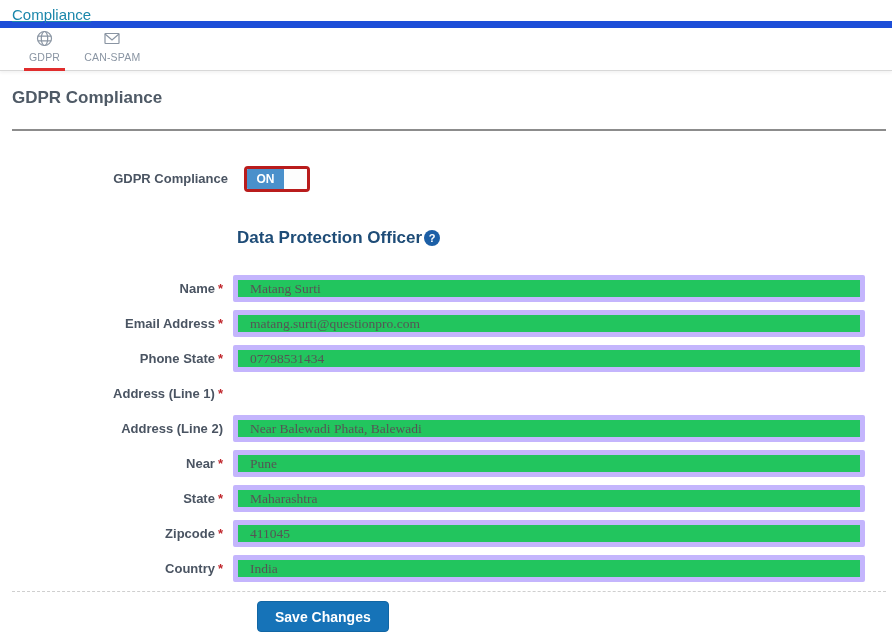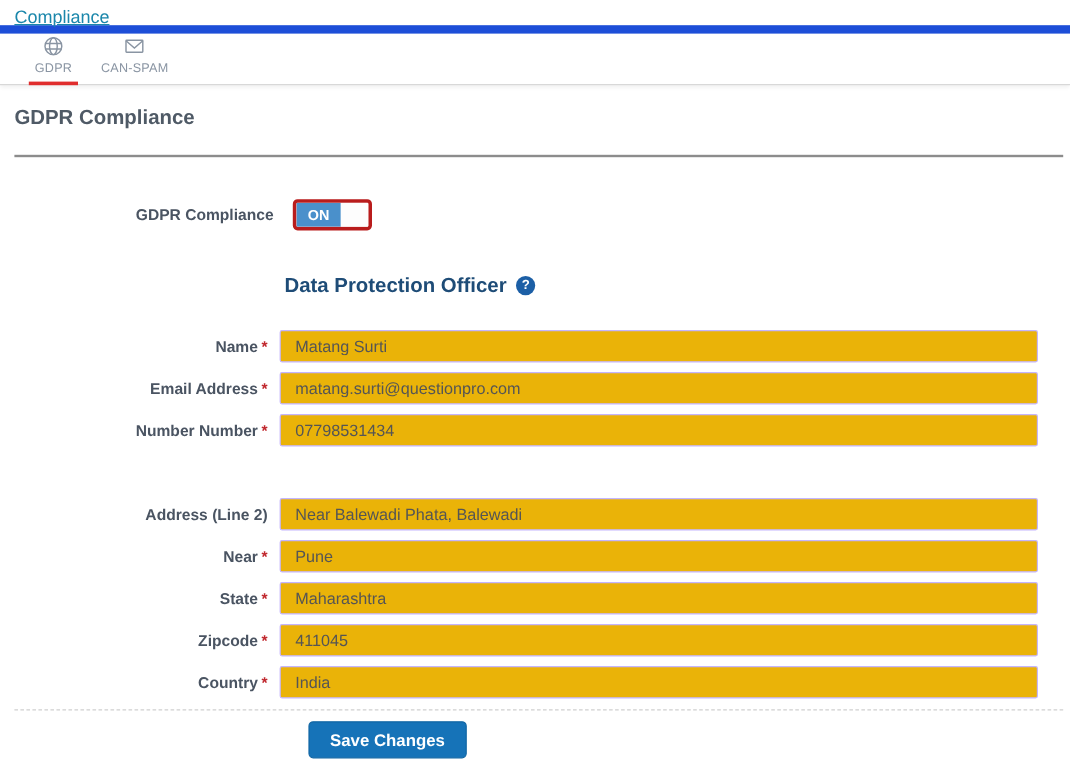--- a/index.html
+++ b/index.html
@@ -37,31 +37,31 @@
   .title-rule{border:0;border-top:2px solid #8c8c8c;margin:21px 6px 0 12px;}
   
   .toggle-row{margin-top:34px;display:flex;align-items:center;height:27px;}
   .toggle-label{width:228px;text-align:right;font-size:13px;font-weight:bold;color:var(--label-slate);}
   .switch{margin-left:16px;width:66px;height:26px;border:3px solid #b91c1c;border-radius:4px;
     display:flex;overflow:hidden;cursor:pointer;background:#fff;}
   .switch-on{width:37px;background:var(--toggle-blue);color:#fff;font-size:12px;font-weight:bold;
     display:flex;align-items:center;justify-content:center;}
   .switch-off{flex:1;background:#fdfdfd;}
   
-  .dpo-heading{margin:36px 0 0 237px;display:flex;align-items:center;gap:8px;}
+  .dpo-heading{margin:36px 0 0 237px;display:flex;align-items:center;gap:2px;}
   .dpo-heading h2{margin:0;font-size:17px;font-weight:bold;color:var(--heading-navy);}
   .help-icon{width:16px;height:16px;border-radius:50%;background:var(--help-blue);color:#fff;
     font-size:11px;font-weight:bold;display:flex;align-items:center;justify-content:center;cursor:pointer;}
   
   .form-rows{margin-top:27px;}
   .form-row{display:flex;align-items:center;height:27px;margin-bottom:8px;}
   .field-label{width:223px;text-align:right;font-size:13px;font-weight:bold;color:var(--label-slate);}
   .req{color:var(--required-red);margin-left:3px;}
-  .field-input{margin-left:10px;width:632px;height:27px;border:1px solid #c4b5fd;border-radius:2px;
-    padding:0 12px;font-size:13.5px;color:#555;font-family:Liberation Sans, sans-serif;background:#eab308;outline:none;}
+  .field-input{margin-left:10px;width:632px;height:27px;border:5px solid #c4b5fd;border-radius:2px;
+    padding:0 12px;font-size:13.5px;color:#555;font-family:Liberation Serif, serif;background:#22c55e;outline:none;}
   .dashed-divider{margin:9px 6px 0 12px;border:0;border-top:1px dashed #cfcfcf;}
   .save-row{margin:9px 0 0 245px;padding-left:12px;}
   .save-button{background:var(--button-blue);border:1px solid #1166a4;border-radius:4px;color:#fff;
     font-weight:bold;font-size:14px;font-family:inherit;padding:6px 17px;height:31px;cursor:pointer;}
 </style>
 </head>
 <body>
 
 <div class="breadcrumb-bar">
   <a>Compliance</a>
@@ -110,25 +110,26 @@
     <span class="field-label"><span class="label-text">Name</span><span class="req">*</span></span>
     <input class="field-input" type="text" value="Matang Surti" style="">
   </div>
 
   <div class="form-row">
     <span class="field-label"><span class="label-text">Email Address</span><span class="req">*</span></span>
     <input class="field-input" type="text" value="matang.surti@questionpro.com" style="">
   </div>
 
   <div class="form-row">
-    <span class="field-label"><span class="label-text">Number Number</span><span class="req">*</span></span>
+    <span class="field-label"><span class="label-text">Phone State</span><span class="req">*</span></span>
     <input class="field-input" type="text" value="07798531434" style="">
   </div>
 
   <div class="form-row">
+    <span class="field-label"><span class="label-text">Address (Line 1)</span><span class="req">*</span></span>
   </div>
 
   <div class="form-row">
     <span class="field-label"><span class="label-text">Address (Line 2)</span></span>
     <input class="field-input" type="text" value="Near Balewadi Phata, Balewadi" style="">
   </div>
 
   <div class="form-row">
     <span class="field-label"><span class="label-text">Near</span><span class="req">*</span></span>
     <input class="field-input" type="text" value="Pune" style="">

